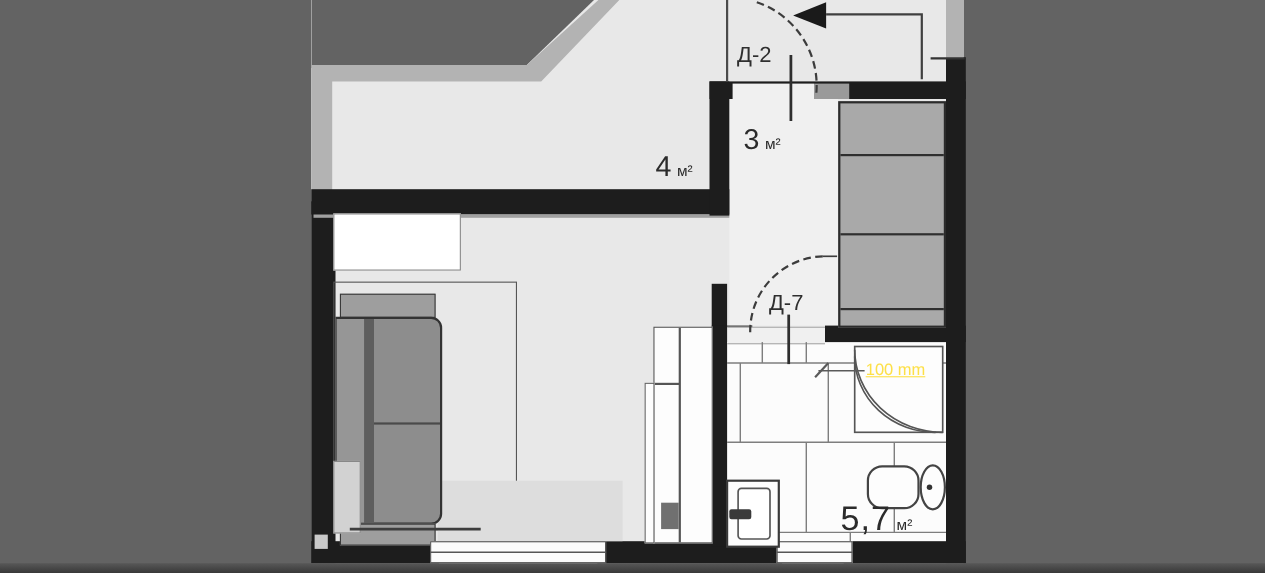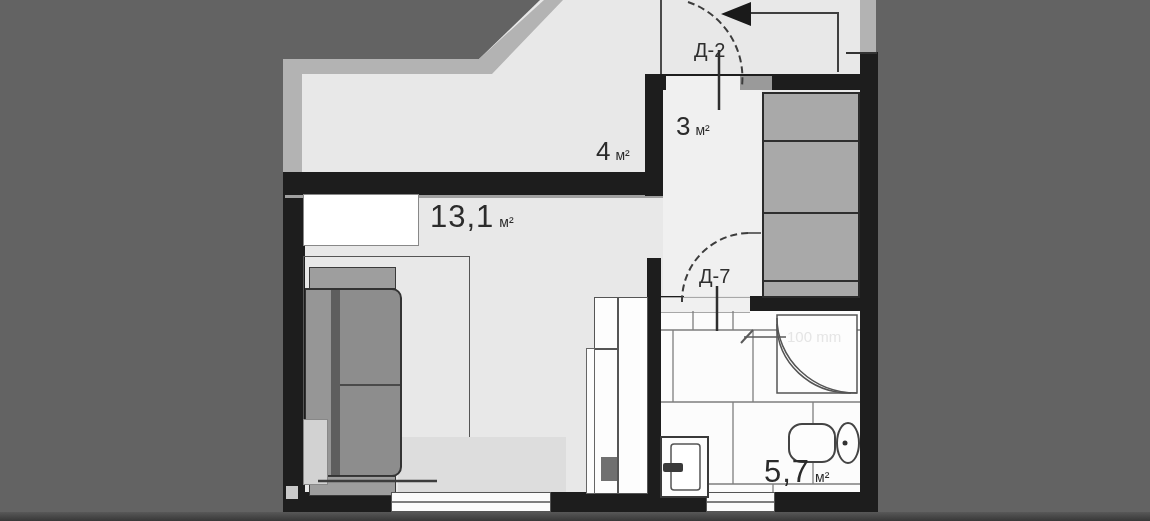--- a/index.html
+++ b/index.html
@@ -139,31 +139,28 @@
     <line x1="661" y1="0" x2="661" y2="74" stroke="#4a4a4a" stroke-width="2"></line>
 
     <line x1="846" y1="53" x2="877" y2="53" stroke="#333" stroke-width="2"></line>
 
     <line x1="318" y1="481" x2="437" y2="481" stroke="#3d3d3d" stroke-width="2.5"></line>
 
     <line x1="391" y1="502" x2="551" y2="502" stroke="#555" stroke-width="1.5"></line>
     <line x1="706" y1="502" x2="775" y2="502" stroke="#555" stroke-width="1.5"></line>
   </svg>
 
-  <div class="label doorlab" style="left:670px;top:40px;margin-left:24px;">Д-2</div>
+  <div class="label doorlab" style="left:670px;top:40px;">Д-2</div>
   <div class="label doorlab" style="left:699px;top:266px;">Д-7</div>
 
   <div class="label" style="left:596px;top:138px;">
     <span class="num-md">4</span><span class="unit">м²</span>
   </div>
   <div class="label" style="left:676px;top:113px;">
     <span class="num-md">3</span><span class="unit">м²</span>
   </div>
-  <div class="label" style="left:430px;top:201px;">
-    <span class="num-lg">13,1</span><span class="unit">м²</span>
-  </div>
   <div class="label" style="left:764px;top:456px;">
     <span class="num-lg">5,7</span><span class="unit">м²</span>
   </div>
 
-  <div class="label" style="left:787px;top:329px;font-size:15px;color:#e5e5e5;">100 mm</div>
+  <div class="label" style="left:787px;top:329px;font-size:15px;color:#fde047;text-decoration:underline;">100 mm</div>
 
 </div>
 
 </body></html>

